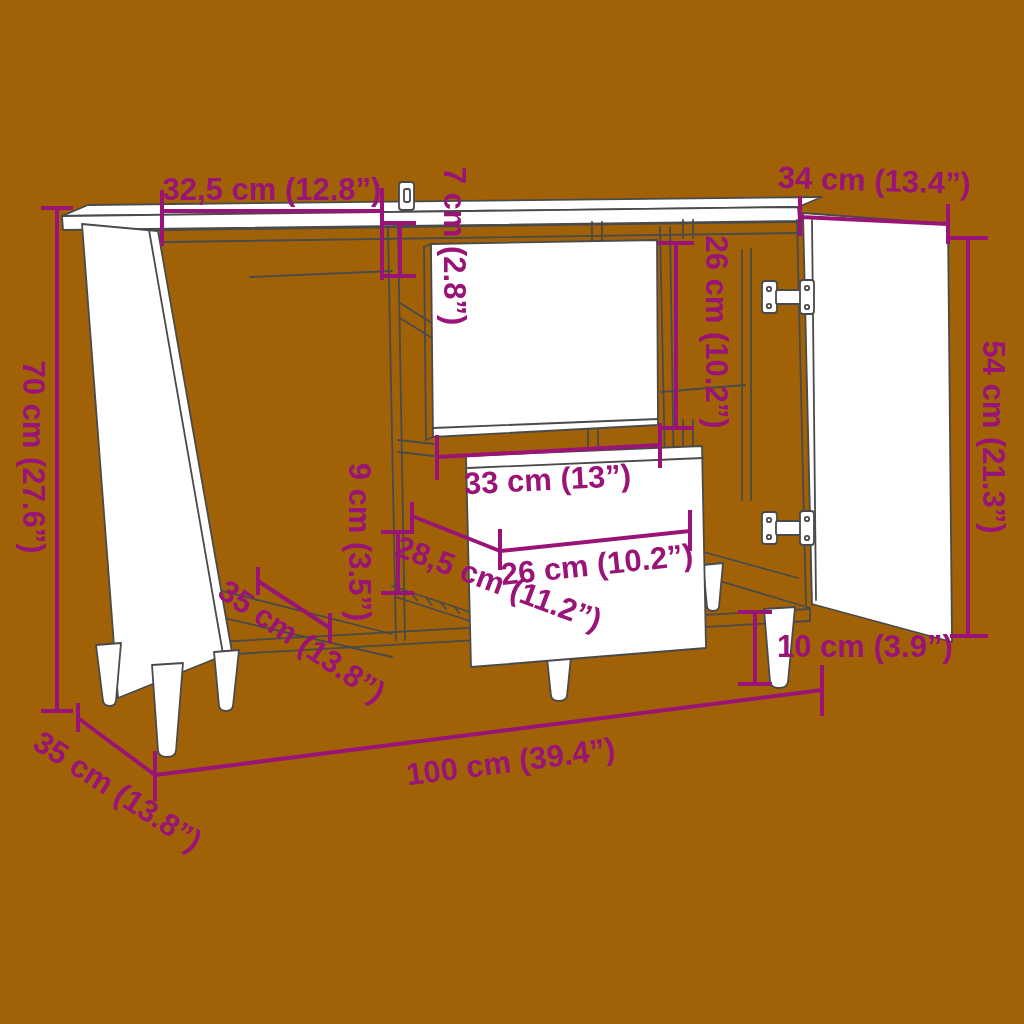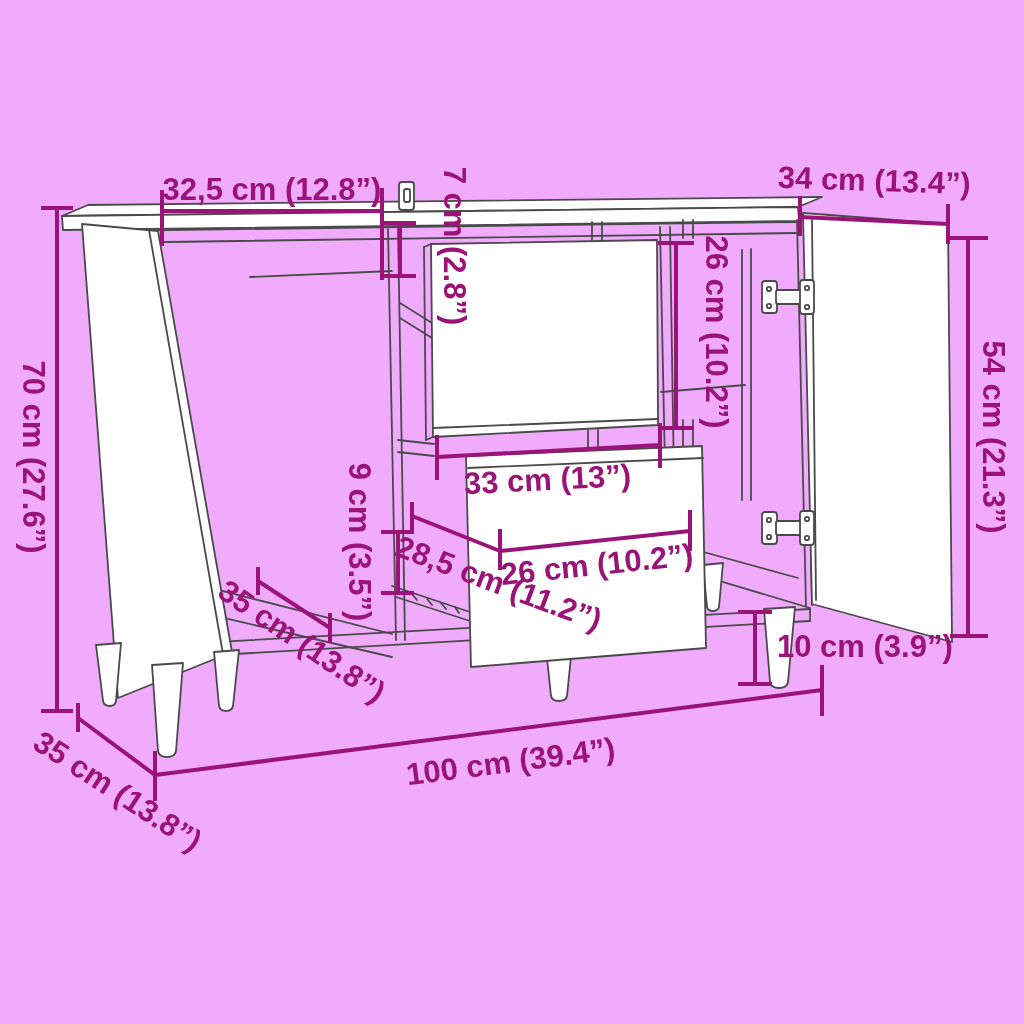--- a/index.html
+++ b/index.html
@@ -1,16 +1,16 @@
 <!DOCTYPE html>
 <html><head>
 <meta charset="utf-8">
 <style>
   html,body{margin:0;padding:0;background:#fff;width:1024px;height:1024px;overflow:hidden;}
-  .canvas{width:1024px;height:1024px;position:relative;background:#f0abfc;
+  .canvas{width:1024px;height:1024px;position:relative;background:#a16207;
           font-family:"Liberation Sans",sans-serif;}
   svg{display:block;}
   .furn{stroke:#4a4a4a;stroke-width:1.8;fill:none;stroke-linejoin:round;stroke-linecap:round;}
   .furn-fill{stroke:#4a4a4a;stroke-width:1.8;fill:#ffffff;stroke-linejoin:round;}
   .dim{stroke:#9a1377;stroke-width:4;fill:none;stroke-linecap:butt;}
   .dimtxt{fill:#9a1377;font-weight:bold;font-size:31px;font-family:"Liberation Sans",sans-serif;}
 </style>
 </head>
 <body>
 

